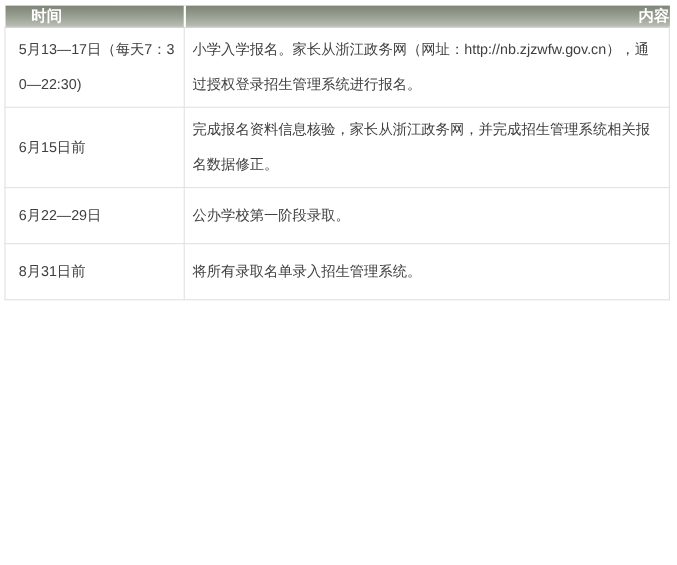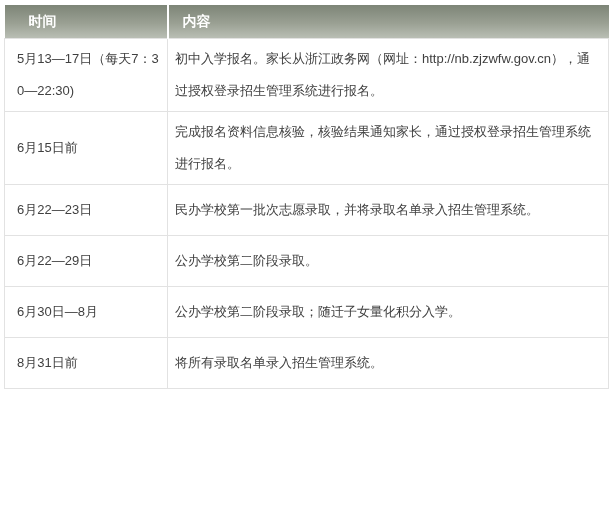--- a/index.html
+++ b/index.html
@@ -24,31 +24,32 @@
   }
   col.c-time { width: 163px; }
   col.c-content { width: 441px; }
 
   thead th {
     background: linear-gradient(to bottom, #7d8577 0%, #9aa093 55%, #b9beb4 100%);
     color: #ffffff;
     font-size: 14px;
     font-weight: bold;
     text-align: left;
-    height: 33px;
+    height: 19px;
     padding: 0;
     vertical-align: middle;
     border: none;
   }
   thead th.col-time {
     padding-left: 24px;
     border-right: 2px solid #ffffff;
   }
   thead th.col-content {
     padding-left: 14px;
+    text-align: right;
   }
 
   tbody td {
     border: 1px solid #e2e2e2;
     font-size: 13px;
     color: #404040;
     line-height: 32px;
     vertical-align: middle;
     height: 42px;
     word-break: break-all;
@@ -72,37 +73,29 @@
     </colgroup>
     <thead>
       <tr>
         <th class="col-time">时间</th>
         <th class="col-content">内容</th>
       </tr>
     </thead>
     <tbody>
       <tr>
         <td class="time">5月13—17日（每天7：30—22:30)</td>
-        <td class="content">初中入学报名。家长从浙江政务网（网址：http://nb.zjzwfw.gov.cn），通过授权登录招生管理系统进行报名。</td>
+        <td class="content">小学入学报名。家长从浙江政务网（网址：http://nb.zjzwfw.gov.cn），通过授权登录招生管理系统进行报名。</td>
       </tr>
       <tr>
         <td class="time">6月15日前</td>
-        <td class="content">完成报名资料信息核验，核验结果通知家长，通过授权登录招生管理系统进行报名。</td>
-      </tr>
-      <tr>
-        <td class="time">6月22—23日</td>
-        <td class="content">民办学校第一批次志愿录取，并将录取名单录入招生管理系统。</td>
+        <td class="content">完成报名资料信息核验，家长从浙江政务网，并完成招生管理系统相关报名数据修正。</td>
       </tr>
       <tr>
         <td class="time">6月22—29日</td>
-        <td class="content">公办学校第二阶段录取。</td>
-      </tr>
-      <tr>
-        <td class="time">6月30日—8月</td>
-        <td class="content">公办学校第二阶段录取；随迁子女量化积分入学。</td>
+        <td class="content">公办学校第一阶段录取。</td>
       </tr>
       <tr>
         <td class="time">8月31日前</td>
         <td class="content">将所有录取名单录入招生管理系统。</td>
       </tr>
     </tbody>
   </table>
 </div>
 
 </body></html>

